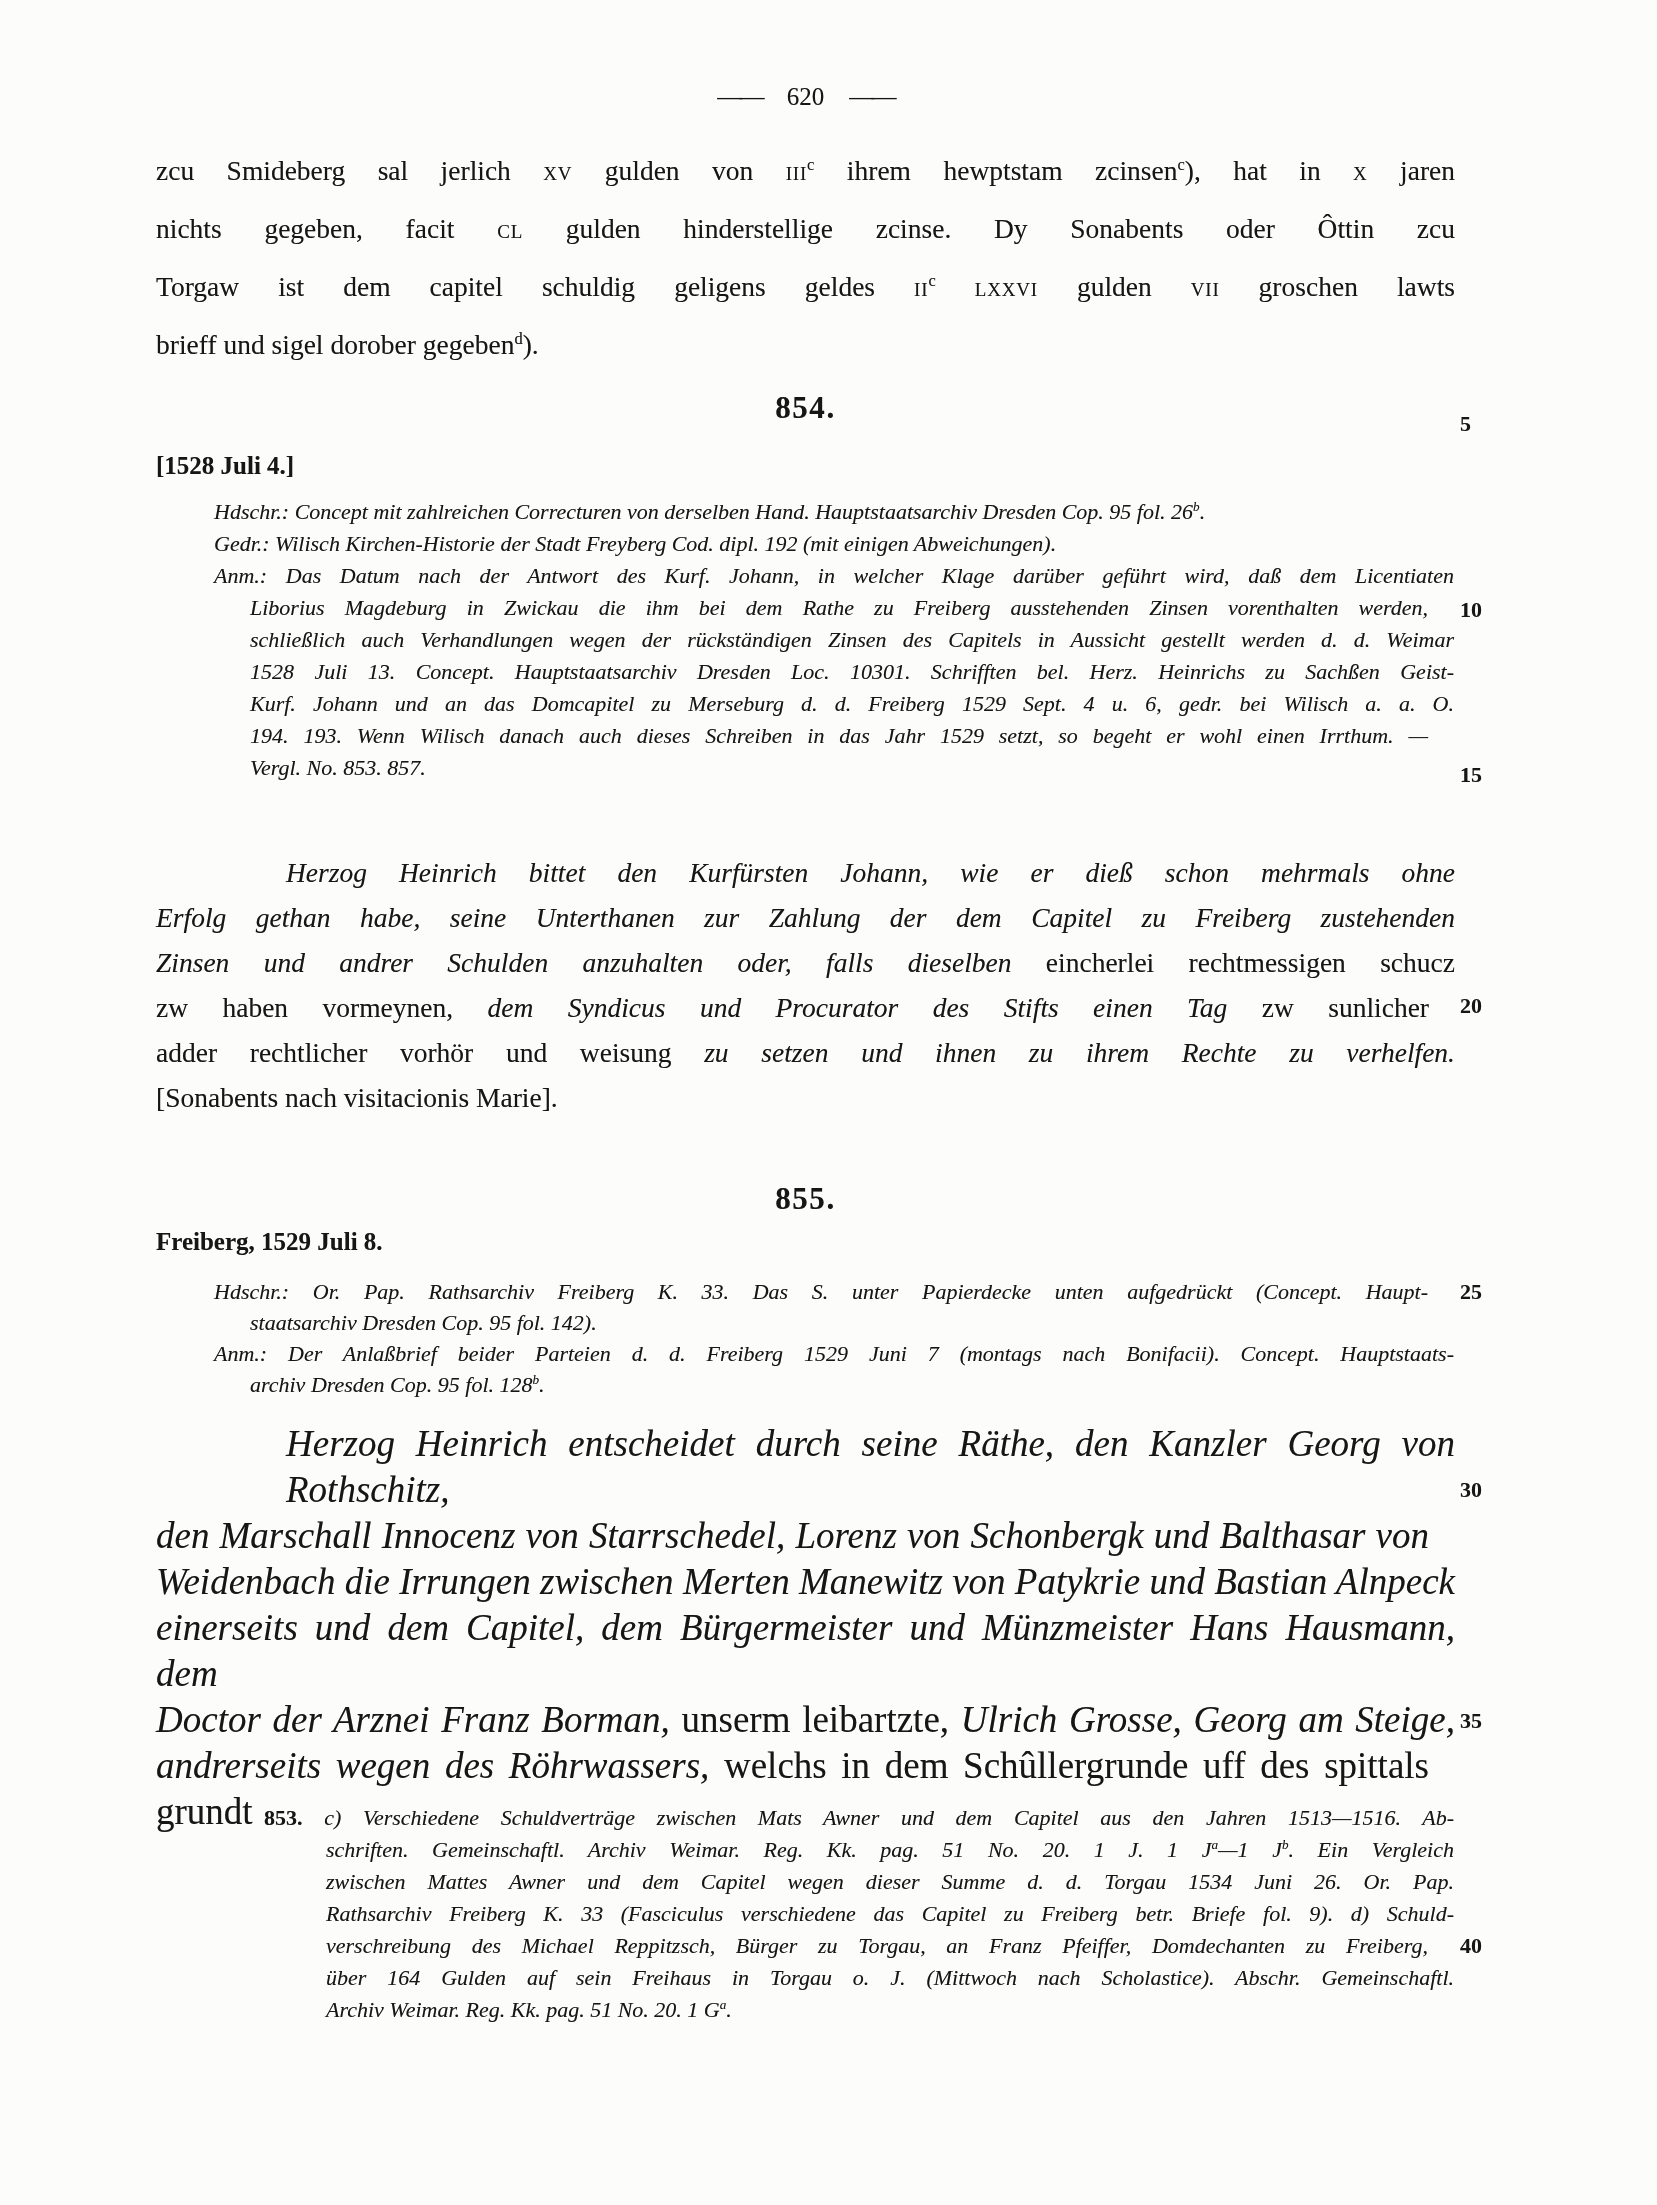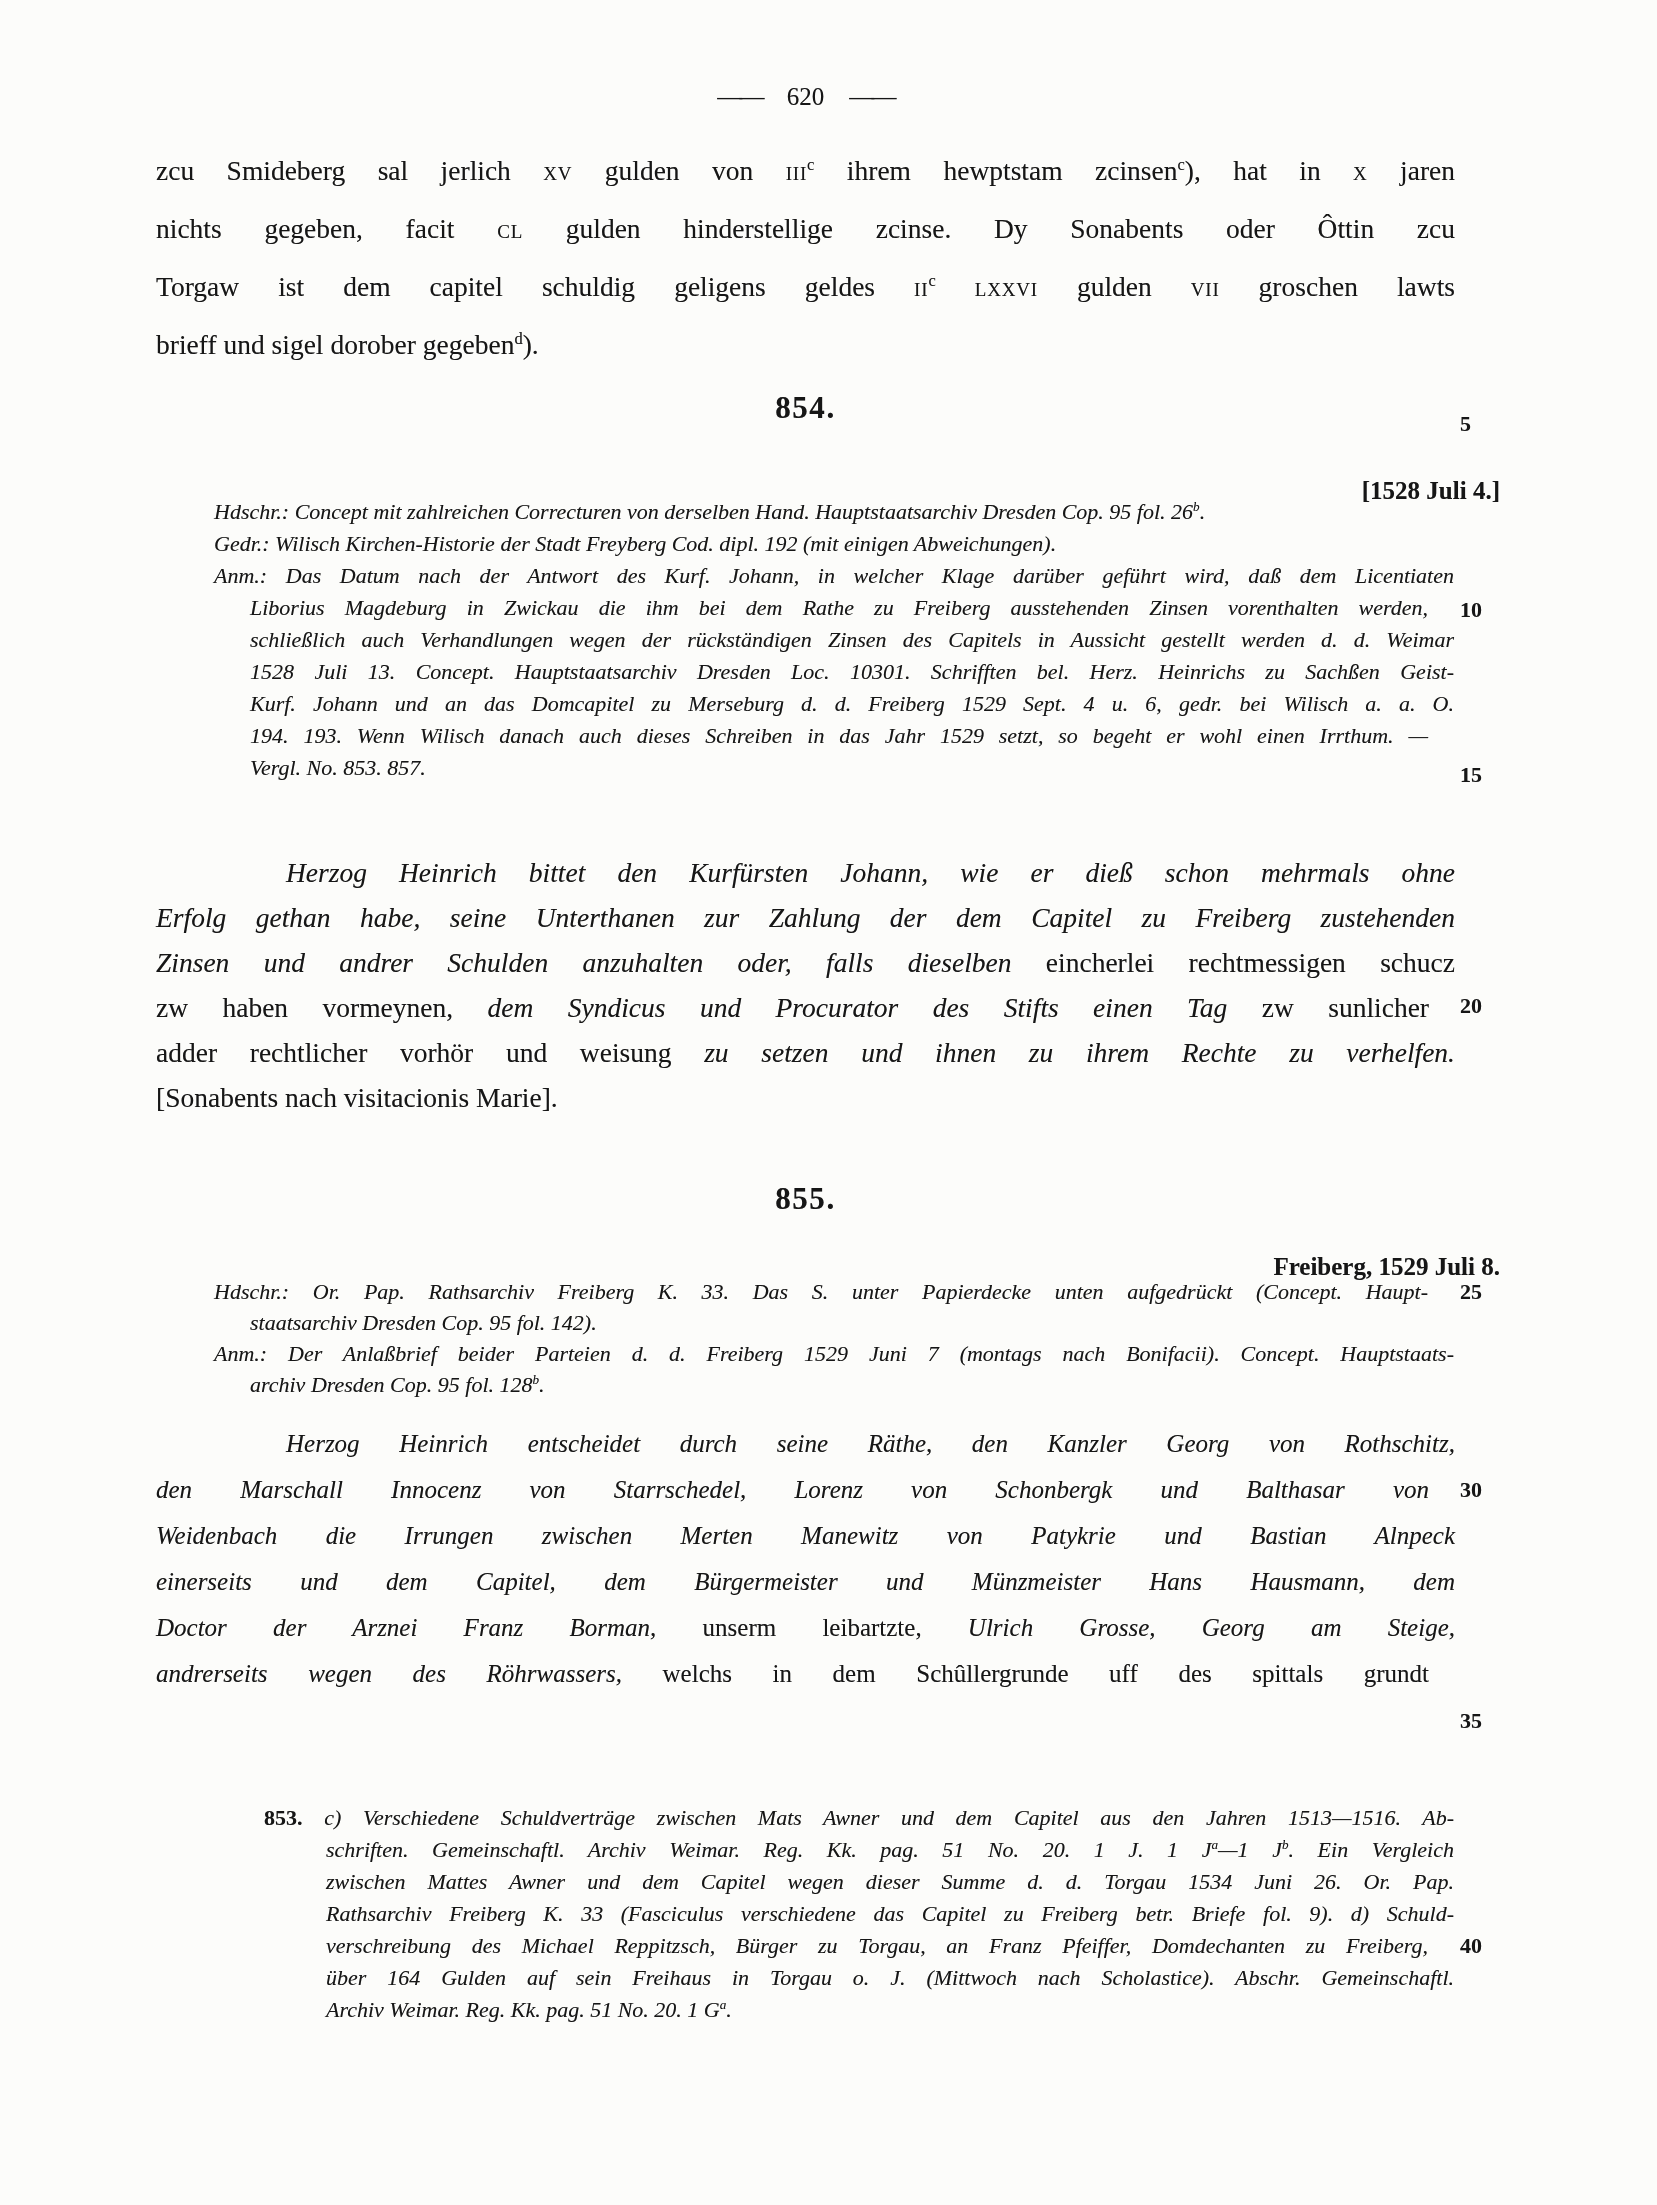--- a/index.html
+++ b/index.html
@@ -12,35 +12,35 @@
     position:relative;width:1658px;height:2205px;
     background:#fcfcfa;color:#161616;overflow:hidden;
     text-shadow:0 0 0.5px rgba(20,20,20,0.35);
   }
   .abs{position:absolute;}
   .col{left:156px;width:1299px;}
   .line{text-align:justify;text-align-last:justify;}
   .line.nat{text-align:left;text-align-last:left;}
   .lg{font-size:27.5px;line-height:58px;}
   .blg{font-size:27.5px;line-height:45px;}
-  .blg2{font-size:25px;line-height:46px;}
+  .blg2{font-size:37px;line-height:46px;}
   .sm{font-size:22px;line-height:32px;}
   .sm2{font-size:22px;line-height:31px;}
   .fn{font-size:22px;line-height:32px;}
   .it{font-style:italic;}
   .r{font-style:normal;}
   .b{font-weight:bold;}
   .sc{font-variant:small-caps;letter-spacing:0.8px;}
   sup{font-size:60%;vertical-align:super;line-height:0;}
   .cont{padding-left:36px;}
   .fncont{padding-left:62px;}
   .num{padding-right:26px;}
   .indent{padding-left:130px;}
   .heading{font-weight:bold;font-size:31px;line-height:40px;text-align:center;letter-spacing:1.6px;}
-  .dateline{font-weight:bold;font-size:25px;line-height:31px;text-align:right;left:156px;width:1344px;margin-top:25px;}
+  .dateline{font-weight:bold;font-size:25px;line-height:31px;left:156px;width:1344px;}
   .marginnum{left:1460px;width:44px;font-size:22px;line-height:26px;font-weight:600;text-align:left;}
   .pagenumrow{top:81px;left:156px;width:1299px;display:flex;justify-content:center;align-items:center;
     font-size:25px;line-height:31px;gap:25px;}
   .dash{letter-spacing:-2.7px;}
 </style>
 </head>
 <body>
 
 <div class="page">
 

